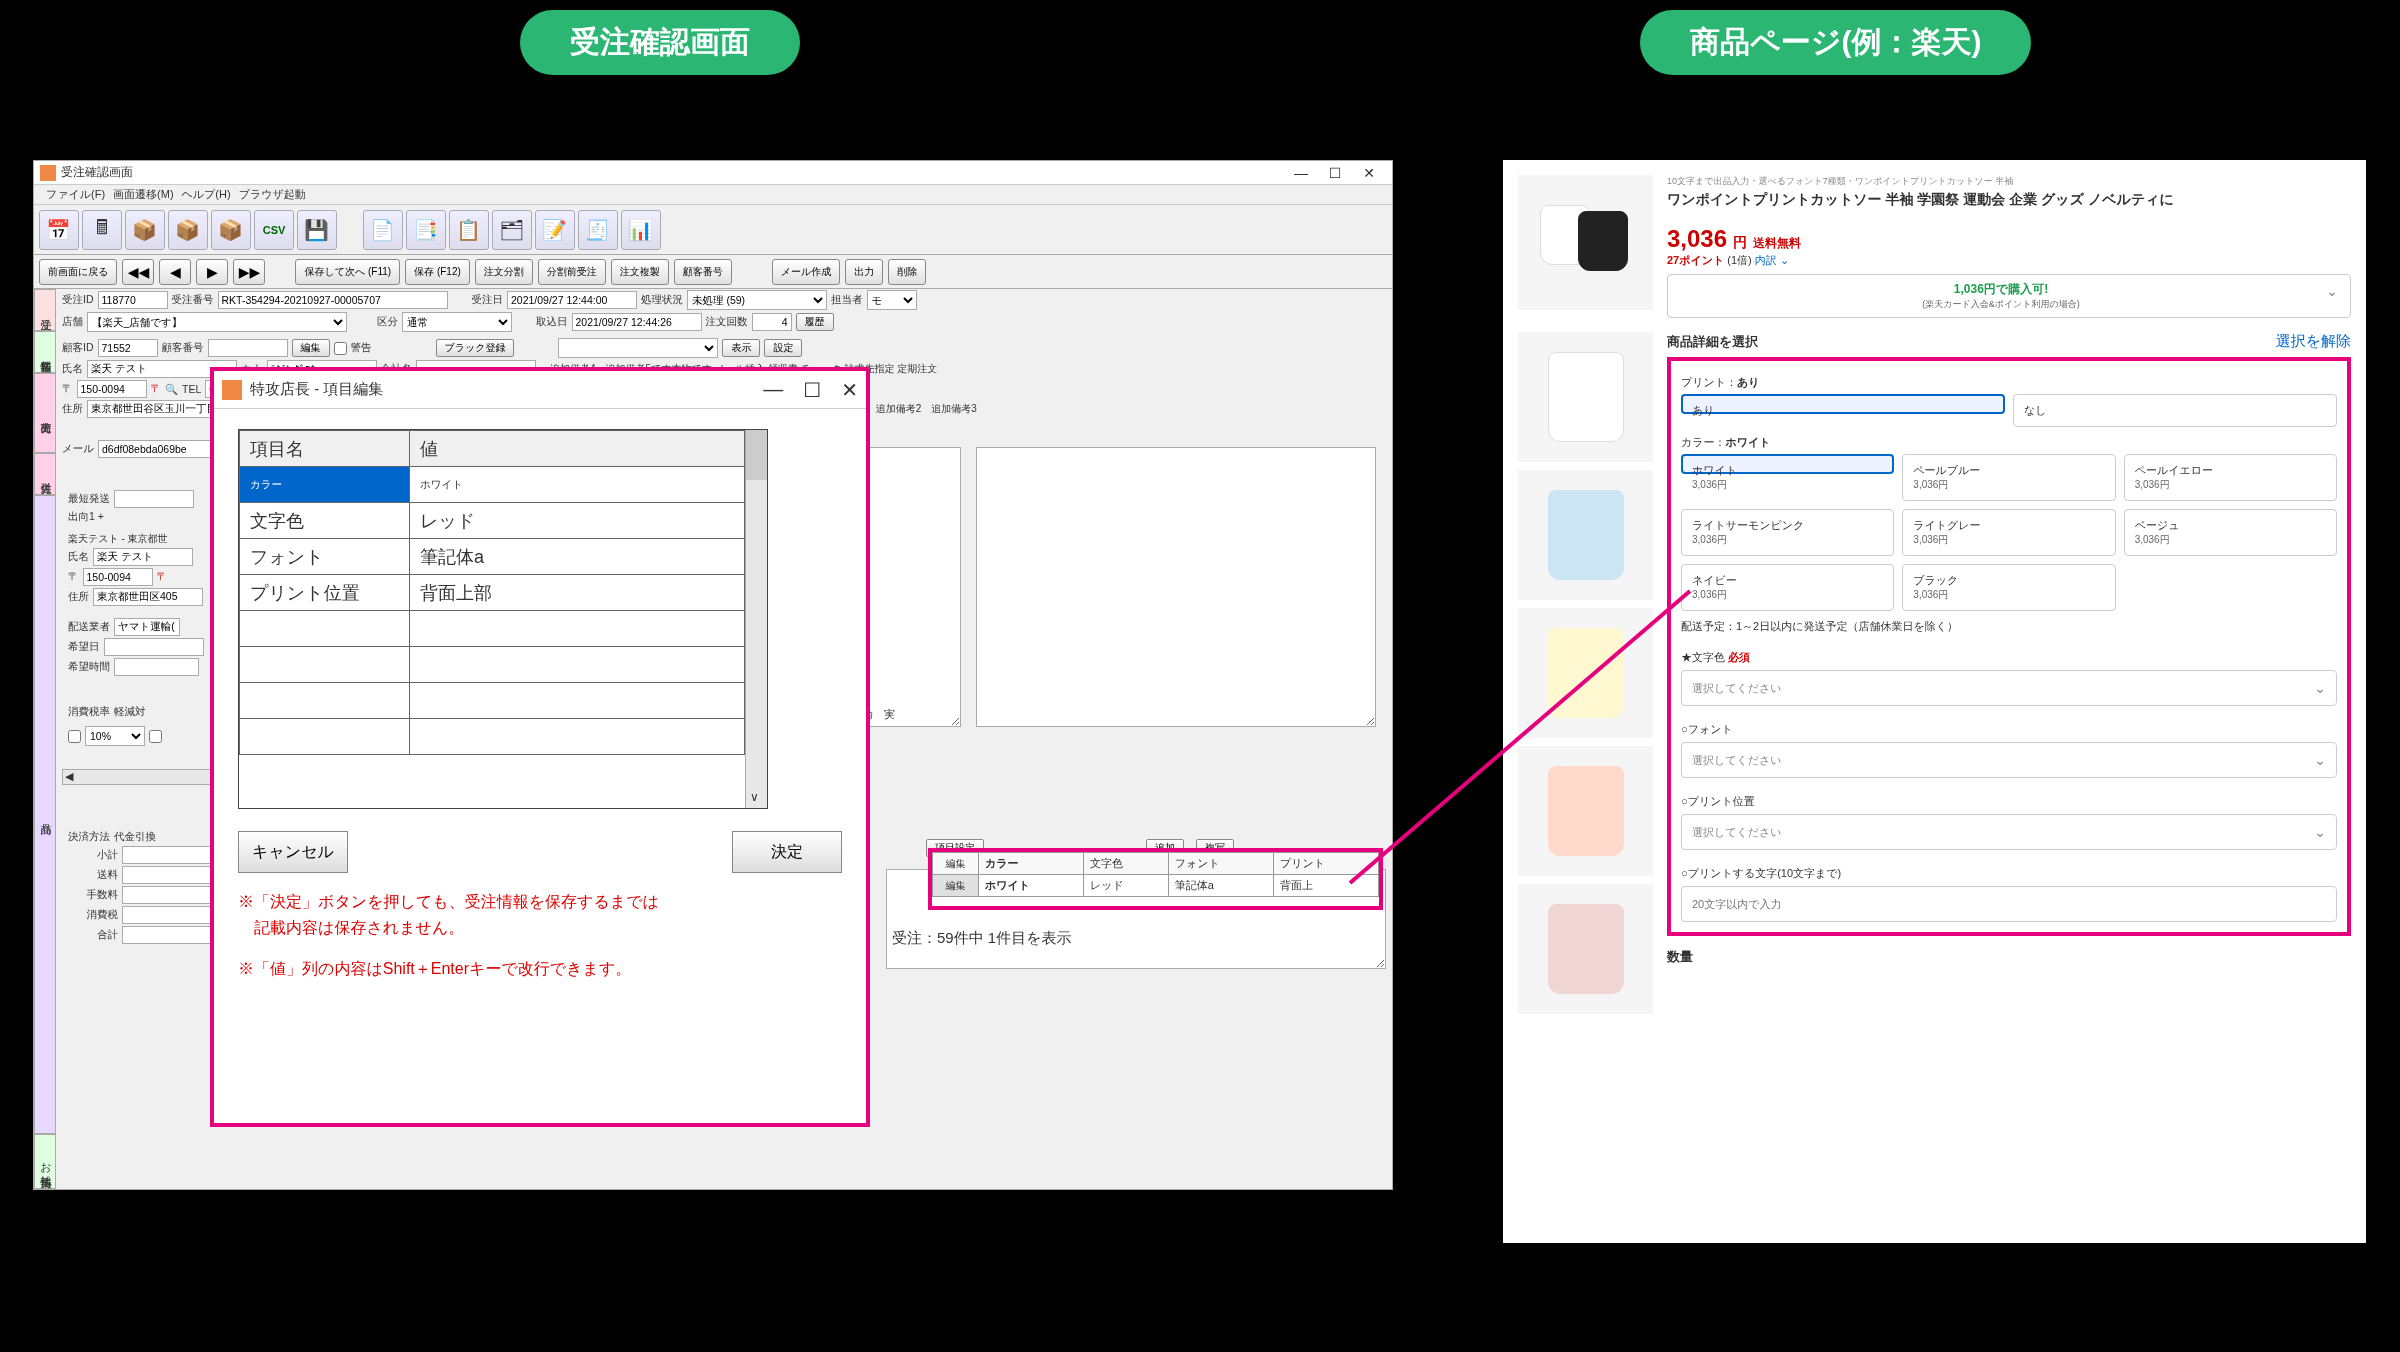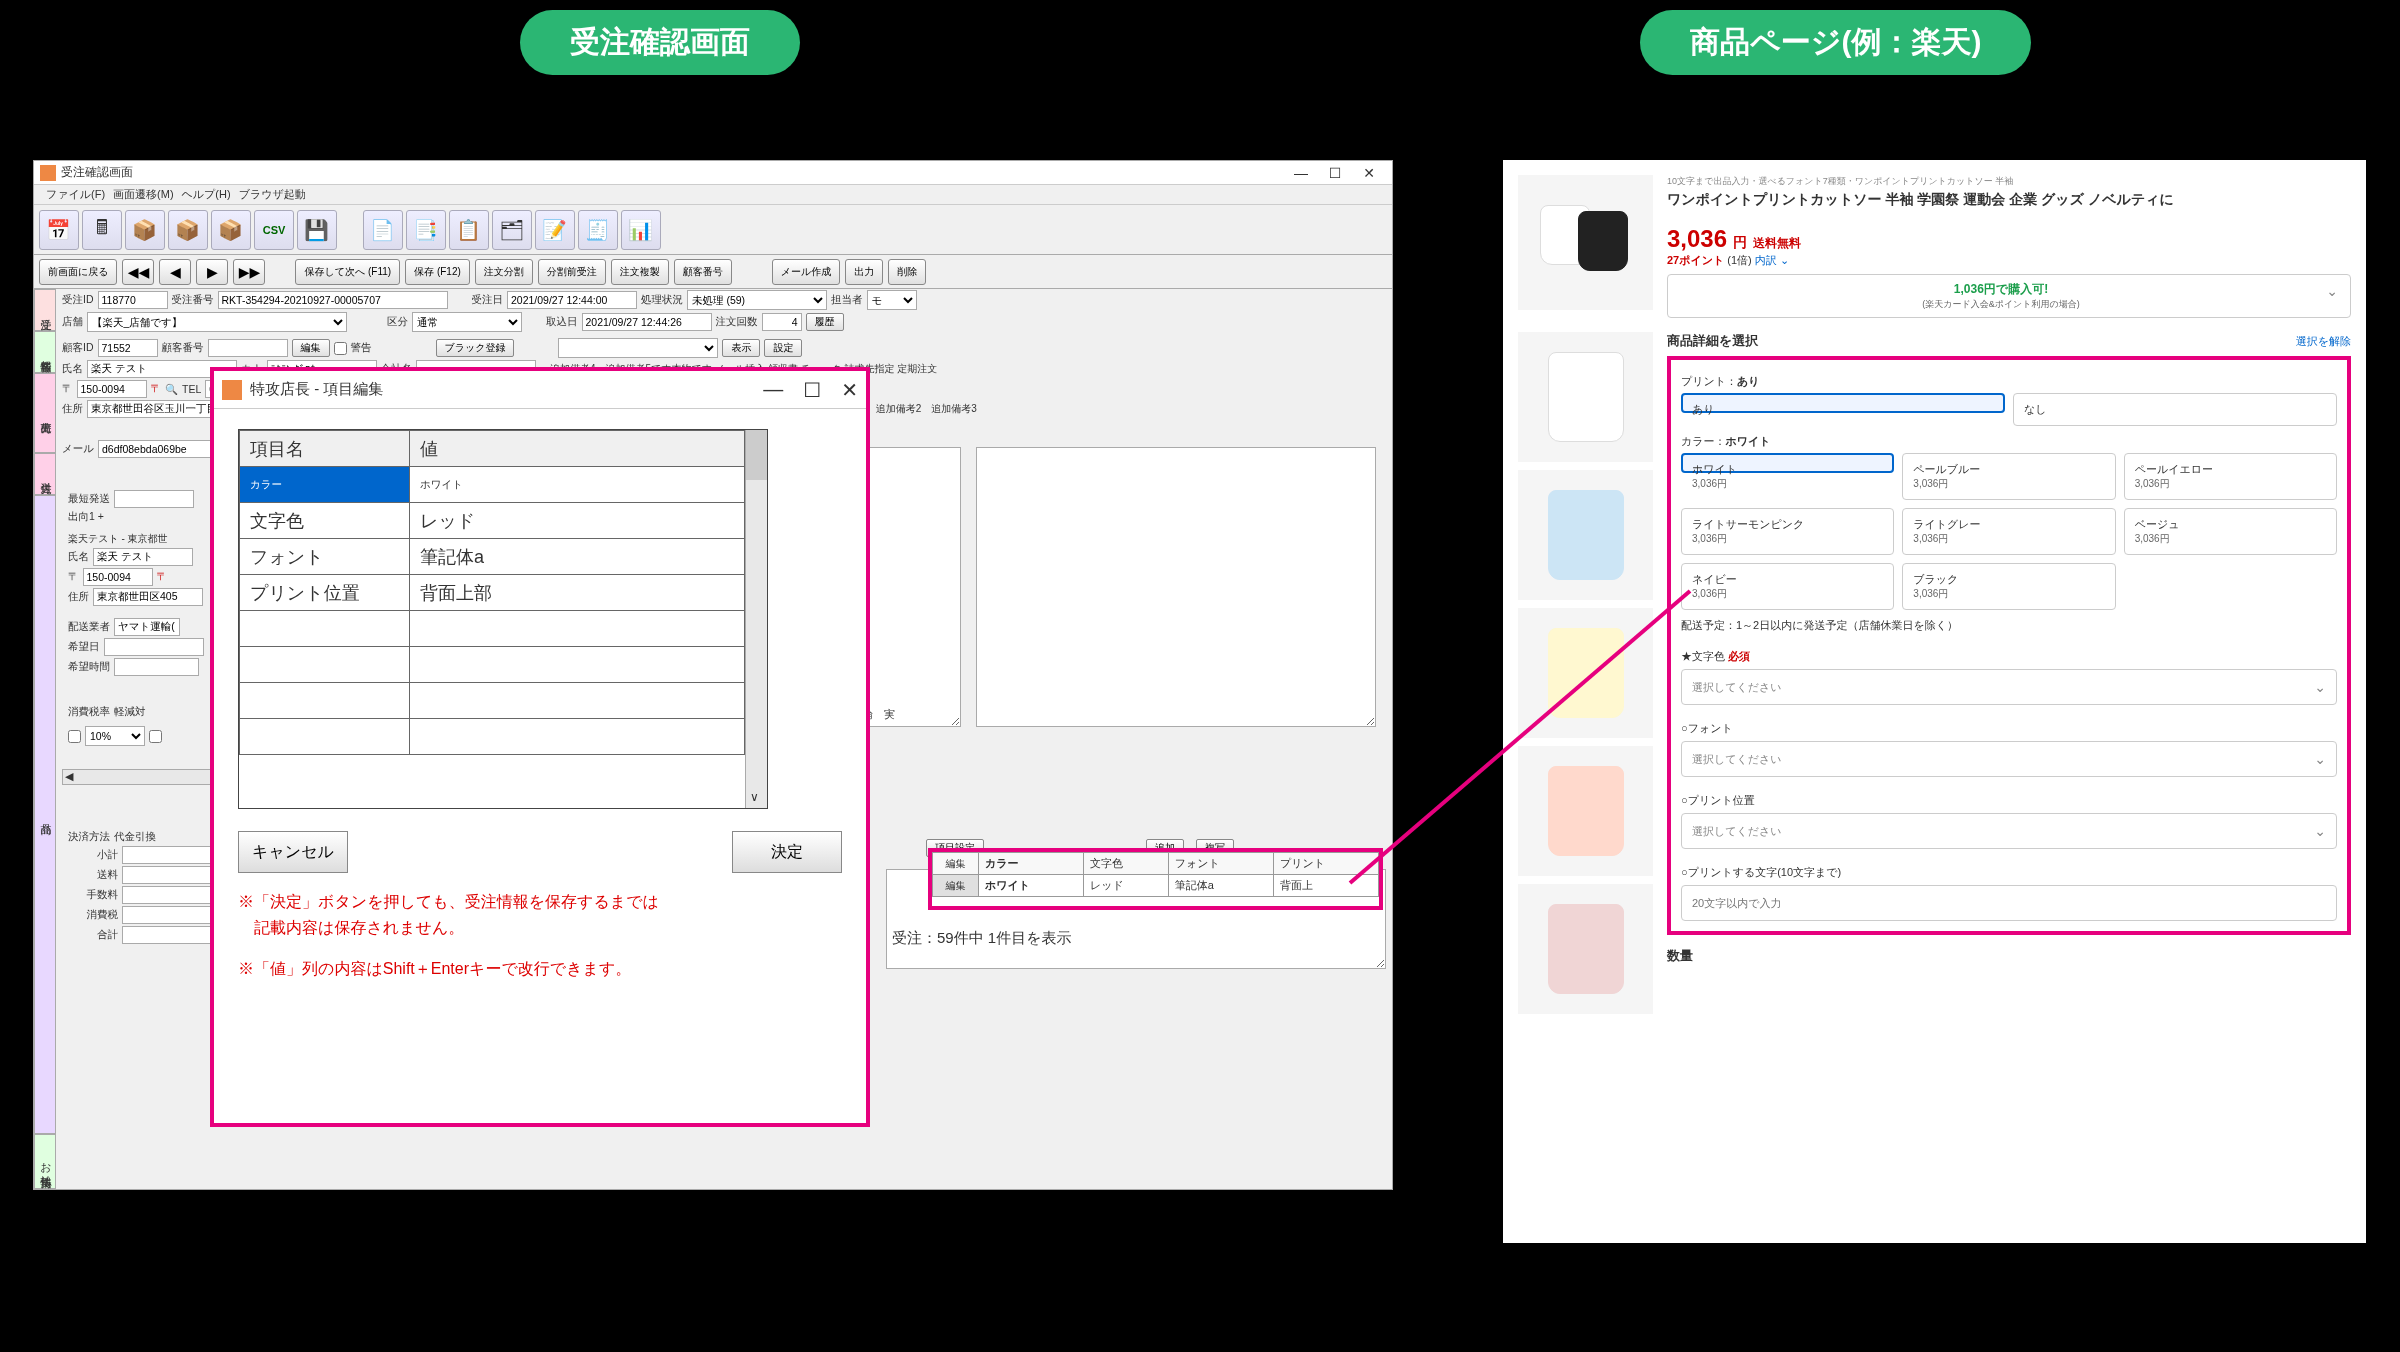--- a/index.html
+++ b/index.html
@@ -95,21 +95,21 @@
   .promo-box::after { content: "⌄"; position: absolute; right: 12px; top: 8px; color: #888; font-size:14px; }
   
   .prod-body { display: flex; gap: 14px; margin-top: 14px; }
   .thumb-col { width: 135px; display: flex; flex-direction: column; gap: 8px; }
   .thumb { width: 135px; height: 130px; background: #f5f5f5; display: flex; align-items: center; justify-content: center; }
   .thumb .tshirt { width: 76px; height: 90px; }
   
   .options-col { flex: 1; }
   .opt-head { display: flex; justify-content: space-between; align-items: center; margin-bottom: 6px; }
   .opt-head b { font-size: 13px; }
-  .clear-sel { font-size: 11px; color: #06c; cursor: pointer; }
+  .clear-sel { font-size: 15px; color: #06c; cursor: pointer; }
   
   .opt-box { border: 4px solid #e6007e; padding: 10px; }
   .opt-group-lbl { font-size: 11px; margin: 4px 0; }
   .opt-group-lbl .v { font-weight: bold; }
   .opt-row { display: flex; gap: 8px; margin-bottom: 8px; }
   .opt-chip { flex: 1; border: 1px solid #ccc; border-radius: 4px; padding: 8px 10px; font-size: 11px; cursor: pointer; background:#fff; min-width:0; }
   .opt-chip.sel { border: 2px solid #06c; background: #eef4ff; padding: 7px 9px; }
   .opt-chip .cp { font-size: 10px; color: #666; }
   .ship-note { font-size: 11px; color: #333; margin: 6px 0 2px; }
   
@@ -205,21 +205,21 @@
           <span class="lbl" style="margin-left:20px">受注日</span>
           <input class="inp" style="width: 130px;" value="2021/09/27 12:44:00">
           <span class="lbl">処理状況</span>
           <select class="sel" style="width:140px"><option>未処理 (59)</option></select>
           <span class="lbl">担当者</span>
           <select class="sel" style="width:50px"><option>モ</option></select>
         </div>
         <div class="field-row">
           <span class="lbl">店舗</span>
           <select class="sel" style="width:260px"><option>【楽天_店舗です】</option></select>
-          <span class="lbl" style="margin-left:36px">区分</span>
+          <span class="lbl" style="margin-left:26px">区分</span>
           <select class="sel" style="width:110px"><option>通常</option></select>
           <span class="lbl" style="margin-left:20px">取込日</span>
           <input class="inp" style="width: 130px;" value="2021/09/27 12:44:26">
           <span class="lbl">注文回数</span>
           <input class="inp" style="width: 40px; text-align: right;" value="4">
           <button class="btn-tiny">履歴</button>
         </div>
 
         <div class="field-row" style="margin-top:4px">
           <span class="lbl">顧客ID</span>

